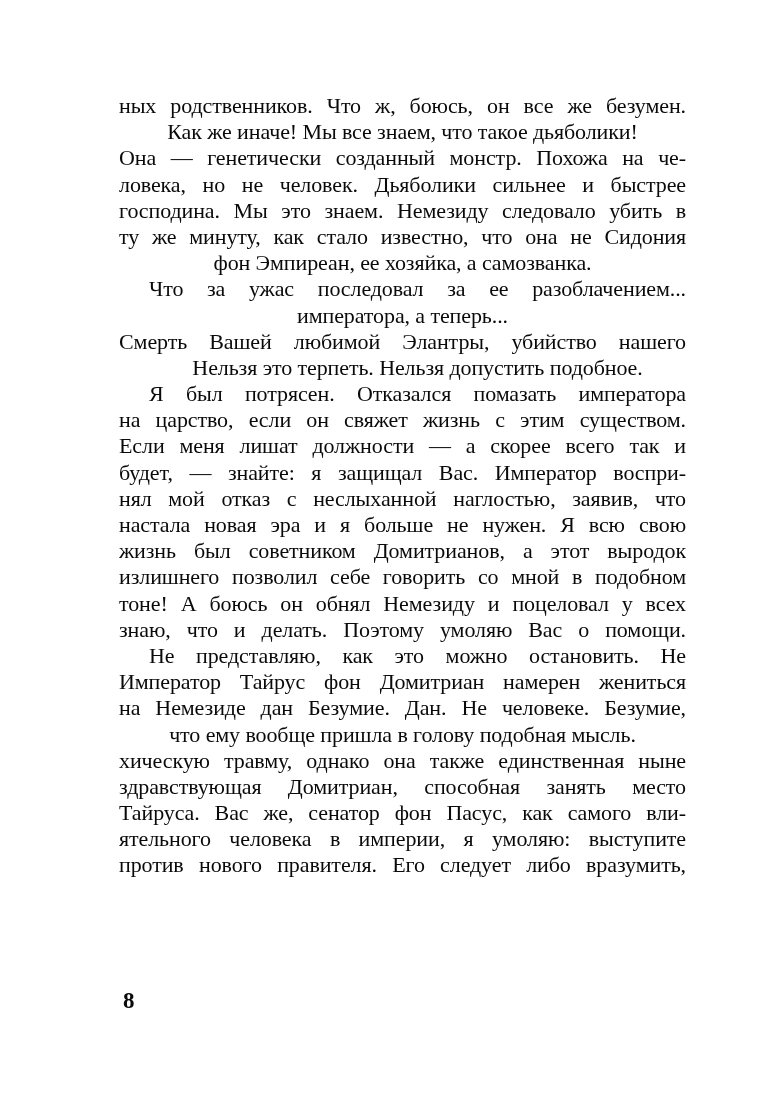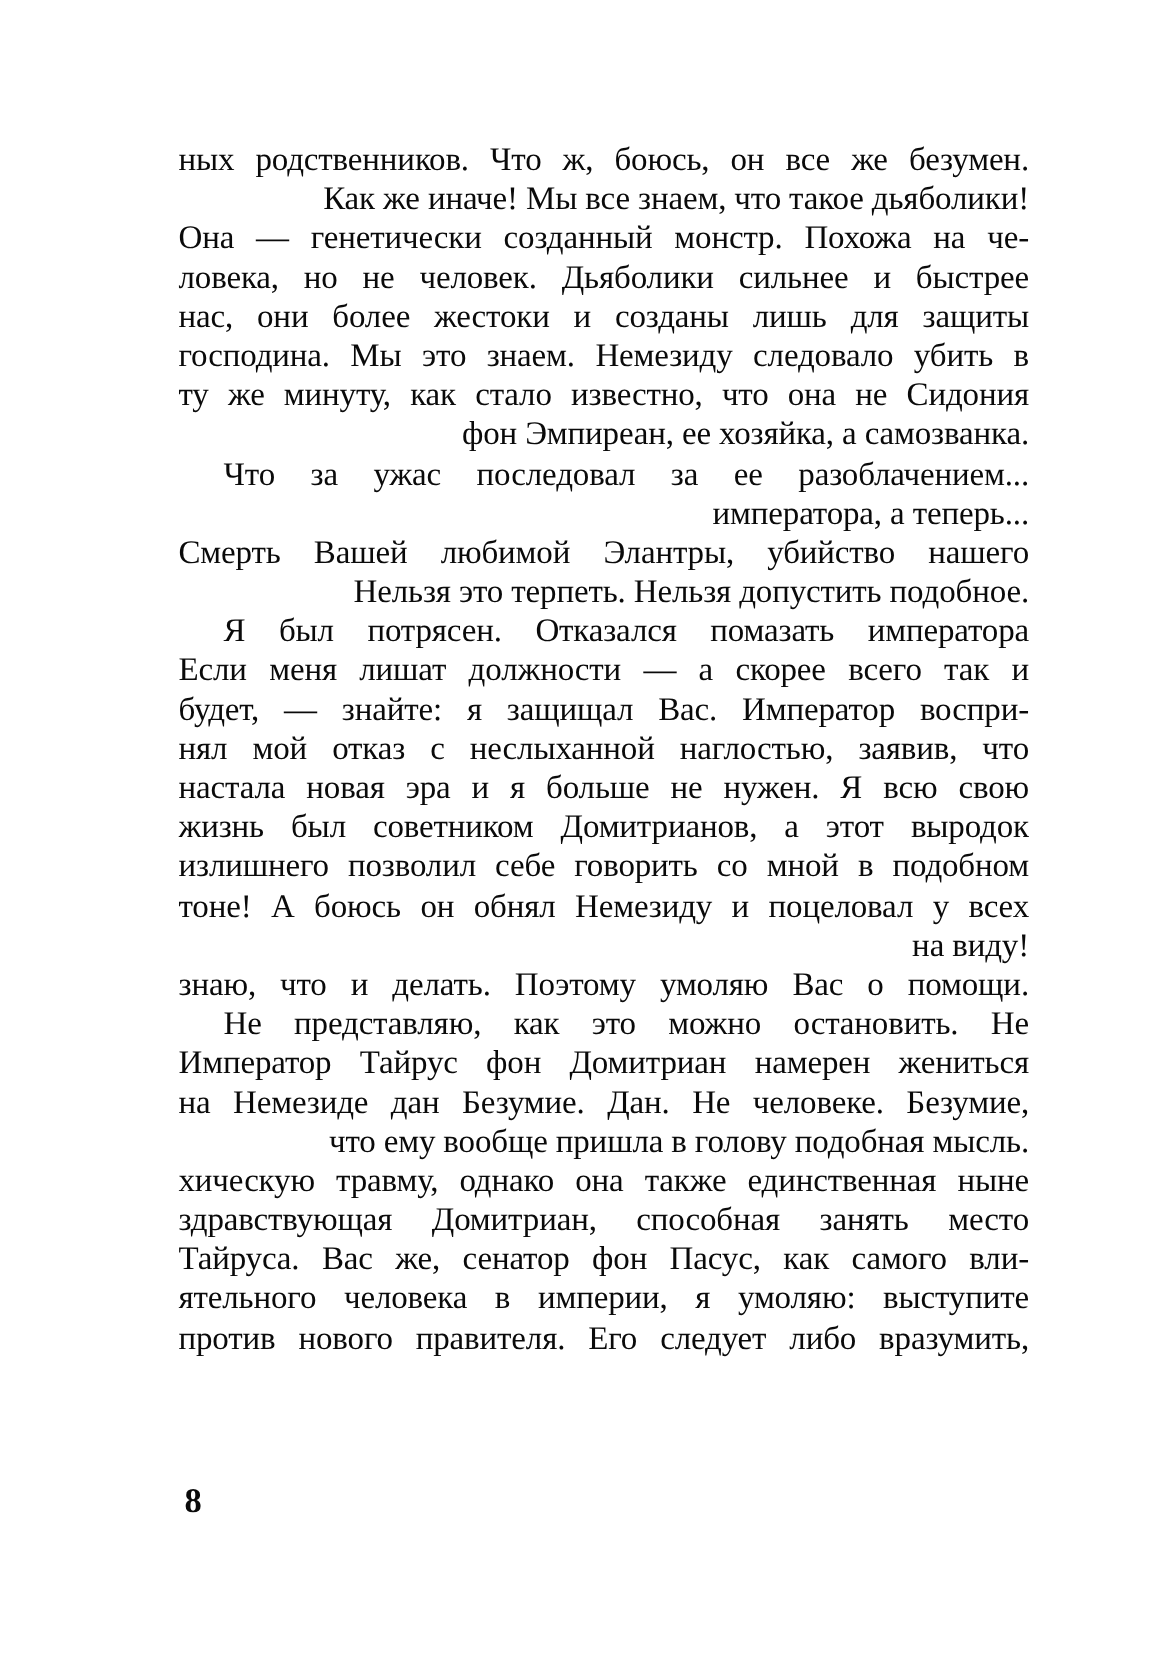--- a/index.html
+++ b/index.html
@@ -22,21 +22,21 @@
     top: 93px;
     width: 567px;
   }
   .line {
     font-size: 22px;
     line-height: 26.2px;
     height: 26.2px;
     letter-spacing: -0.1px;
     white-space: normal;
     overflow: hidden;
-    text-align: right;
+    text-align: center;
     color: #0a0a0a;
   }
   .line.justify {
     text-align: justify;
     text-align-last: justify;
   }
   .line.indent {
     text-indent: 30px;
   }
   .page-number {
@@ -50,37 +50,36 @@
 </style>
 </head>
 <body>
 
 <div class="page">
   <div class="text-block">
       <div class="line justify">ных родственников. Что ж, боюсь, он все же безумен.</div>
       <div class="line">Как же иначе! Мы все знаем, что такое дьяболики!</div>
       <div class="line justify">Она — генетически созданный монстр. Похожа на че-</div>
       <div class="line justify">ловека, но не человек. Дьяболики сильнее и быстрее</div>
-      <div class="line justify">нас, они более жестоки и созданы лишь для защиты</div>
       <div class="line justify">господина. Мы это знаем. Немезиду следовало убить в</div>
       <div class="line justify">ту же минуту, как стало известно, что она не Сидония</div>
       <div class="line">фон Эмпиреан, ее хозяйка, а самозванка.</div>
       <div class="line justify indent">Что за ужас последовал за ее разоблачением...</div>
       <div class="line">императора, а теперь...</div>
       <div class="line justify">Смерть Вашей любимой Элантры, убийство нашего</div>
       <div class="line indent">Нельзя это терпеть. Нельзя допустить подобное.</div>
       <div class="line justify indent">Я был потрясен. Отказался помазать императора</div>
+      <div class="line justify">на царство, если он свяжет жизнь с этим существом.</div>
       <div class="line justify">Если меня лишат должности — а скорее всего так и</div>
       <div class="line justify">будет, — знайте: я защищал Вас. Император воспри-</div>
       <div class="line justify">нял мой отказ с неслыханной наглостью, заявив, что</div>
       <div class="line justify">настала новая эра и я больше не нужен. Я всю свою</div>
       <div class="line justify">жизнь был советником Домитрианов, а этот выродок</div>
       <div class="line justify">излишнего позволил себе говорить со мной в подобном</div>
       <div class="line justify">тоне! А боюсь он обнял Немезиду и поцеловал у всех</div>
-      <div class="line">на виду!</div>
       <div class="line justify">знаю, что и делать. Поэтому умоляю Вас о помощи.</div>
       <div class="line justify indent">Не представляю, как это можно остановить. Не</div>
       <div class="line justify">Император Тайрус фон Домитриан намерен жениться</div>
       <div class="line justify">на Немезиде дан Безумие. Дан. Не человеке. Безумие,</div>
       <div class="line">что ему вообще пришла в голову подобная мысль.</div>
       <div class="line justify">хическую травму, однако она также единственная ныне</div>
       <div class="line justify">здравствующая Домитриан, способная занять место</div>
       <div class="line justify">Тайруса. Вас же, сенатор фон Пасус, как самого вли-</div>
       <div class="line justify">ятельного человека в империи, я умоляю: выступите</div>
       <div class="line justify">против нового правителя. Его следует либо вразумить,</div>

